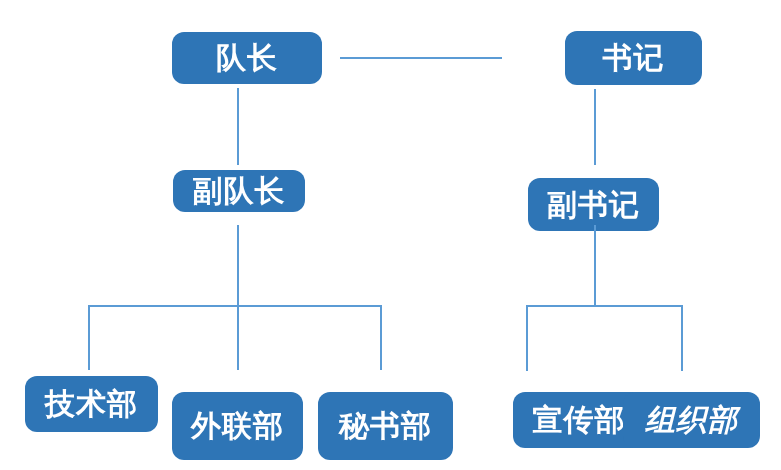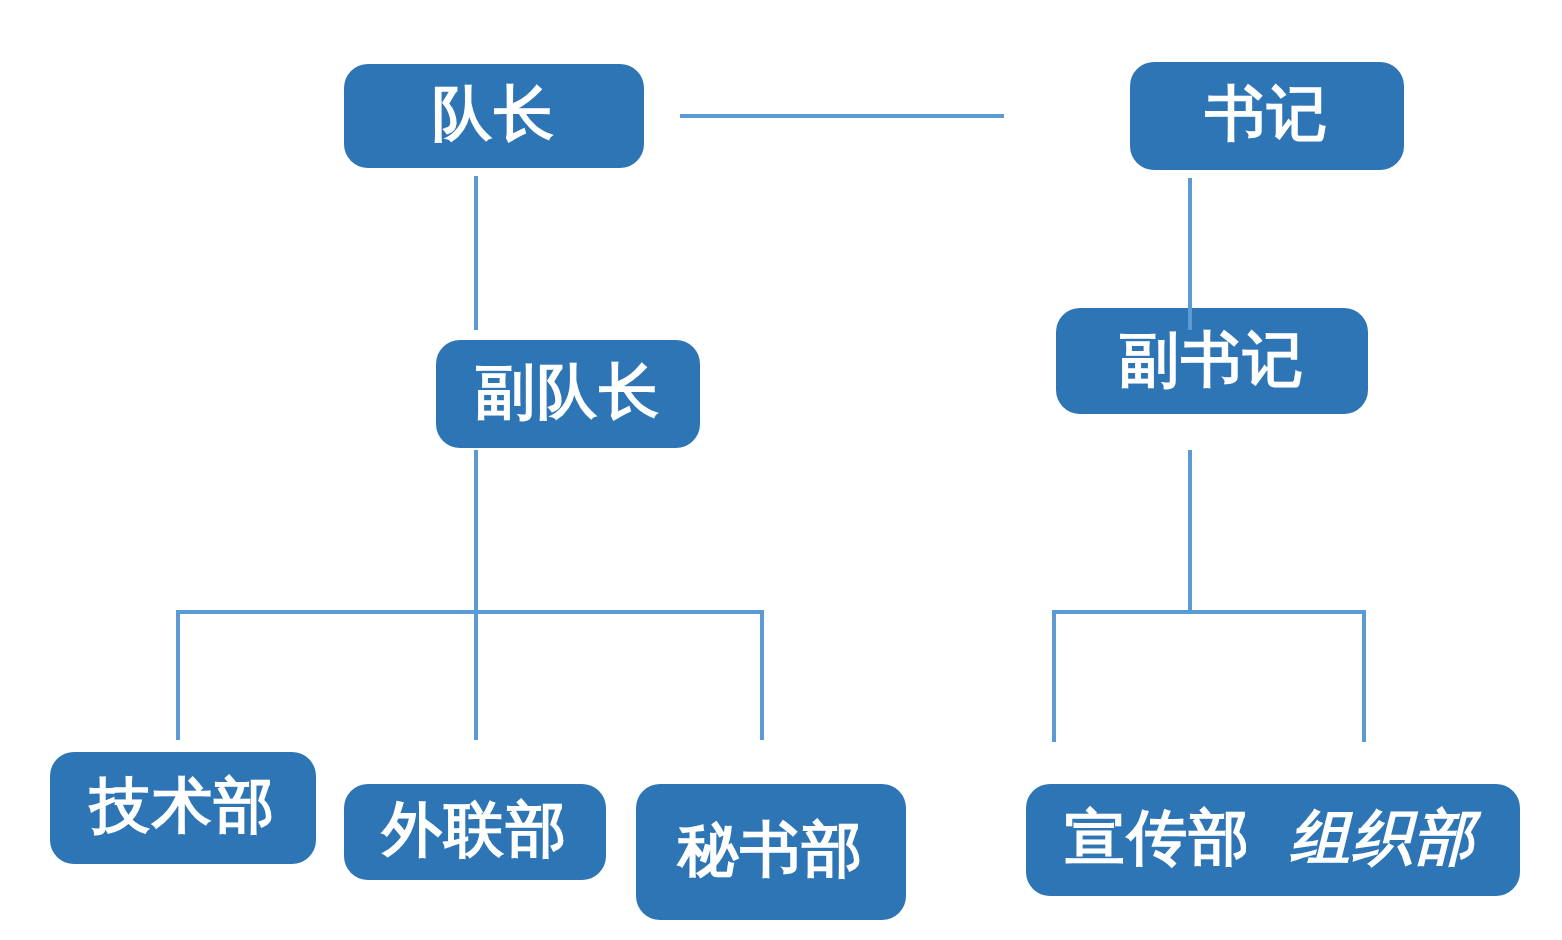--- a/index.html
+++ b/index.html
@@ -39,27 +39,27 @@
 </style>
 </head>
 <body>
 
 <div class="canvas">
 
   <div class="node" style="left:172px; top:32px;  width:150px; height:52px;">队长</div>
 
   <div class="node" style="left:528px; top:31px;  width:137px; height:54px;margin-left:37px;">书记</div>
 
-  <div class="node" style="left:173px; top:170px; width:132px; height:54px;margin-left:45px;">副队长</div>
+  <div class="node" style="left:173px; top:170px; width:132px; height:42px;">副队长</div>
 
-  <div class="node" style="left:528px; top:154px; width:156px; height:53px;">副书记</div>
+  <div class="node" style="left:528px; top:178px; width:131px; height:53px;">副书记</div>
 
   <div class="node" style="left:25px;  top:376px; width:133px; height:56px;">技术部</div>
 
-  <div class="node" style="left:172px; top:392px; width:131px; height:48px;">外联部</div>
+  <div class="node" style="left:172px; top:392px; width:131px; height:68px;">外联部</div>
 
   <div class="node" style="left:318px; top:392px; width:135px; height:68px;">秘书部</div>
 
   <div class="node" style="left:473px; top:392px; width:132px; height:56px;margin-left:40px;">宣传部</div>
 
   <div class="node" style="left:623px; top:392px; width:137px; height:56px;font-style:italic;">组织部</div>
 
   <div class="line line-h" style="left:340px; top:57px;  width:162px;"></div>
 
   <div class="line line-v" style="left:237px; top:88px;  height:77px;"></div>

